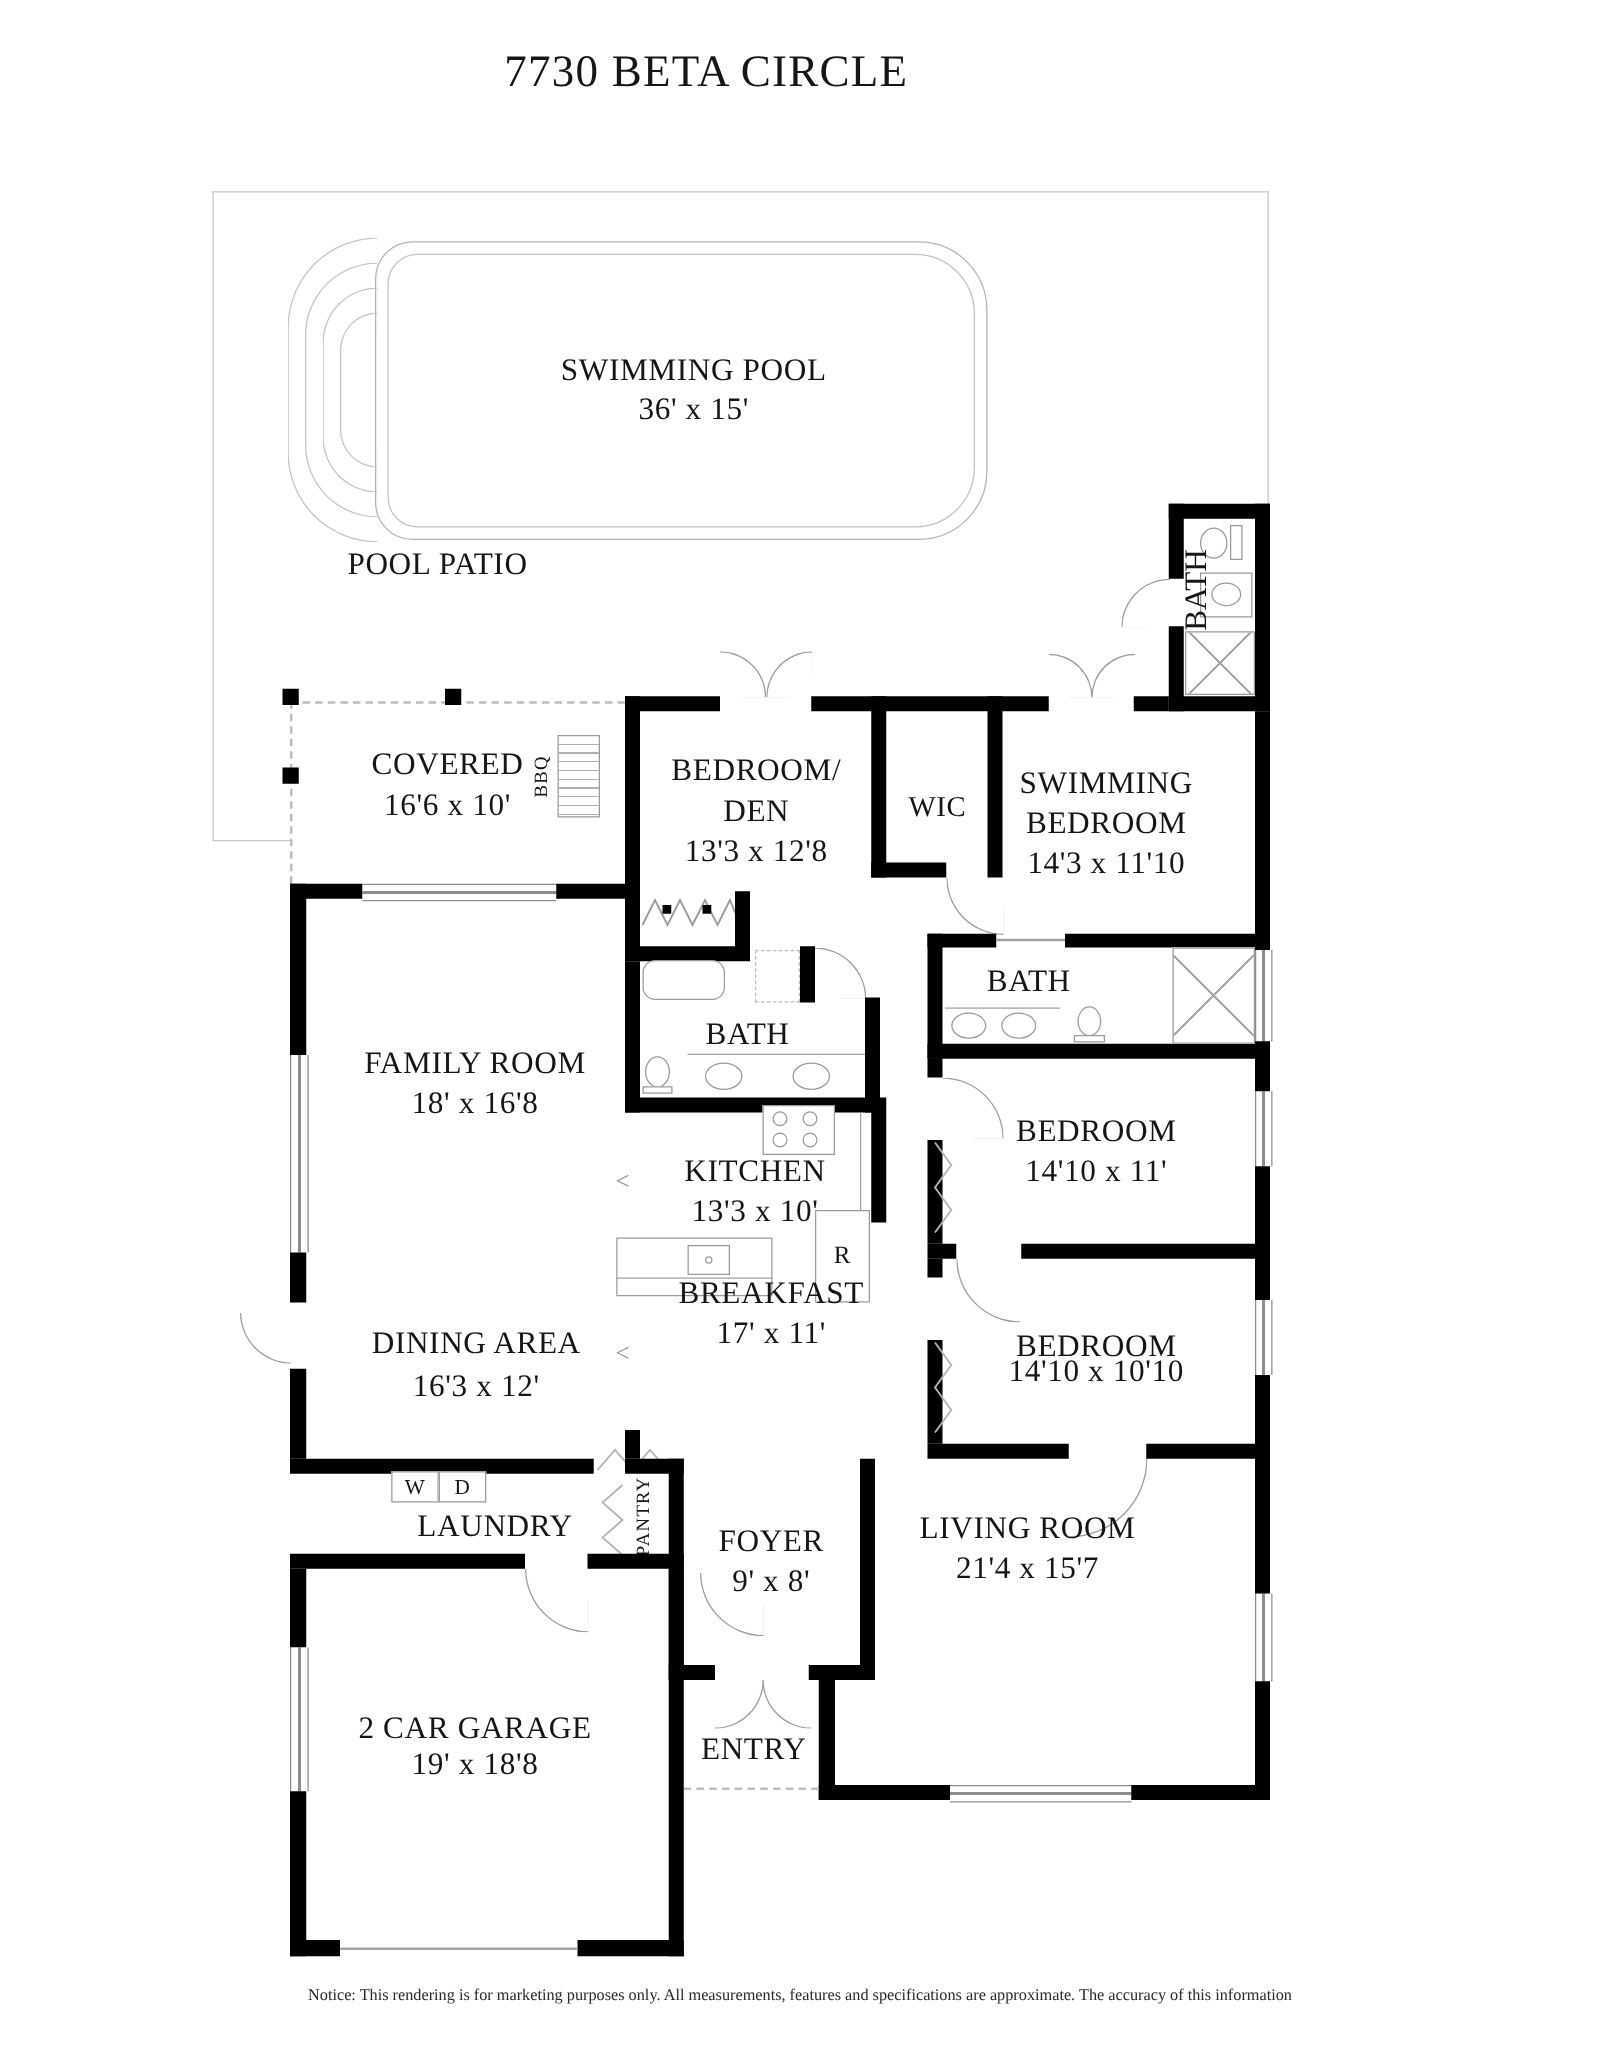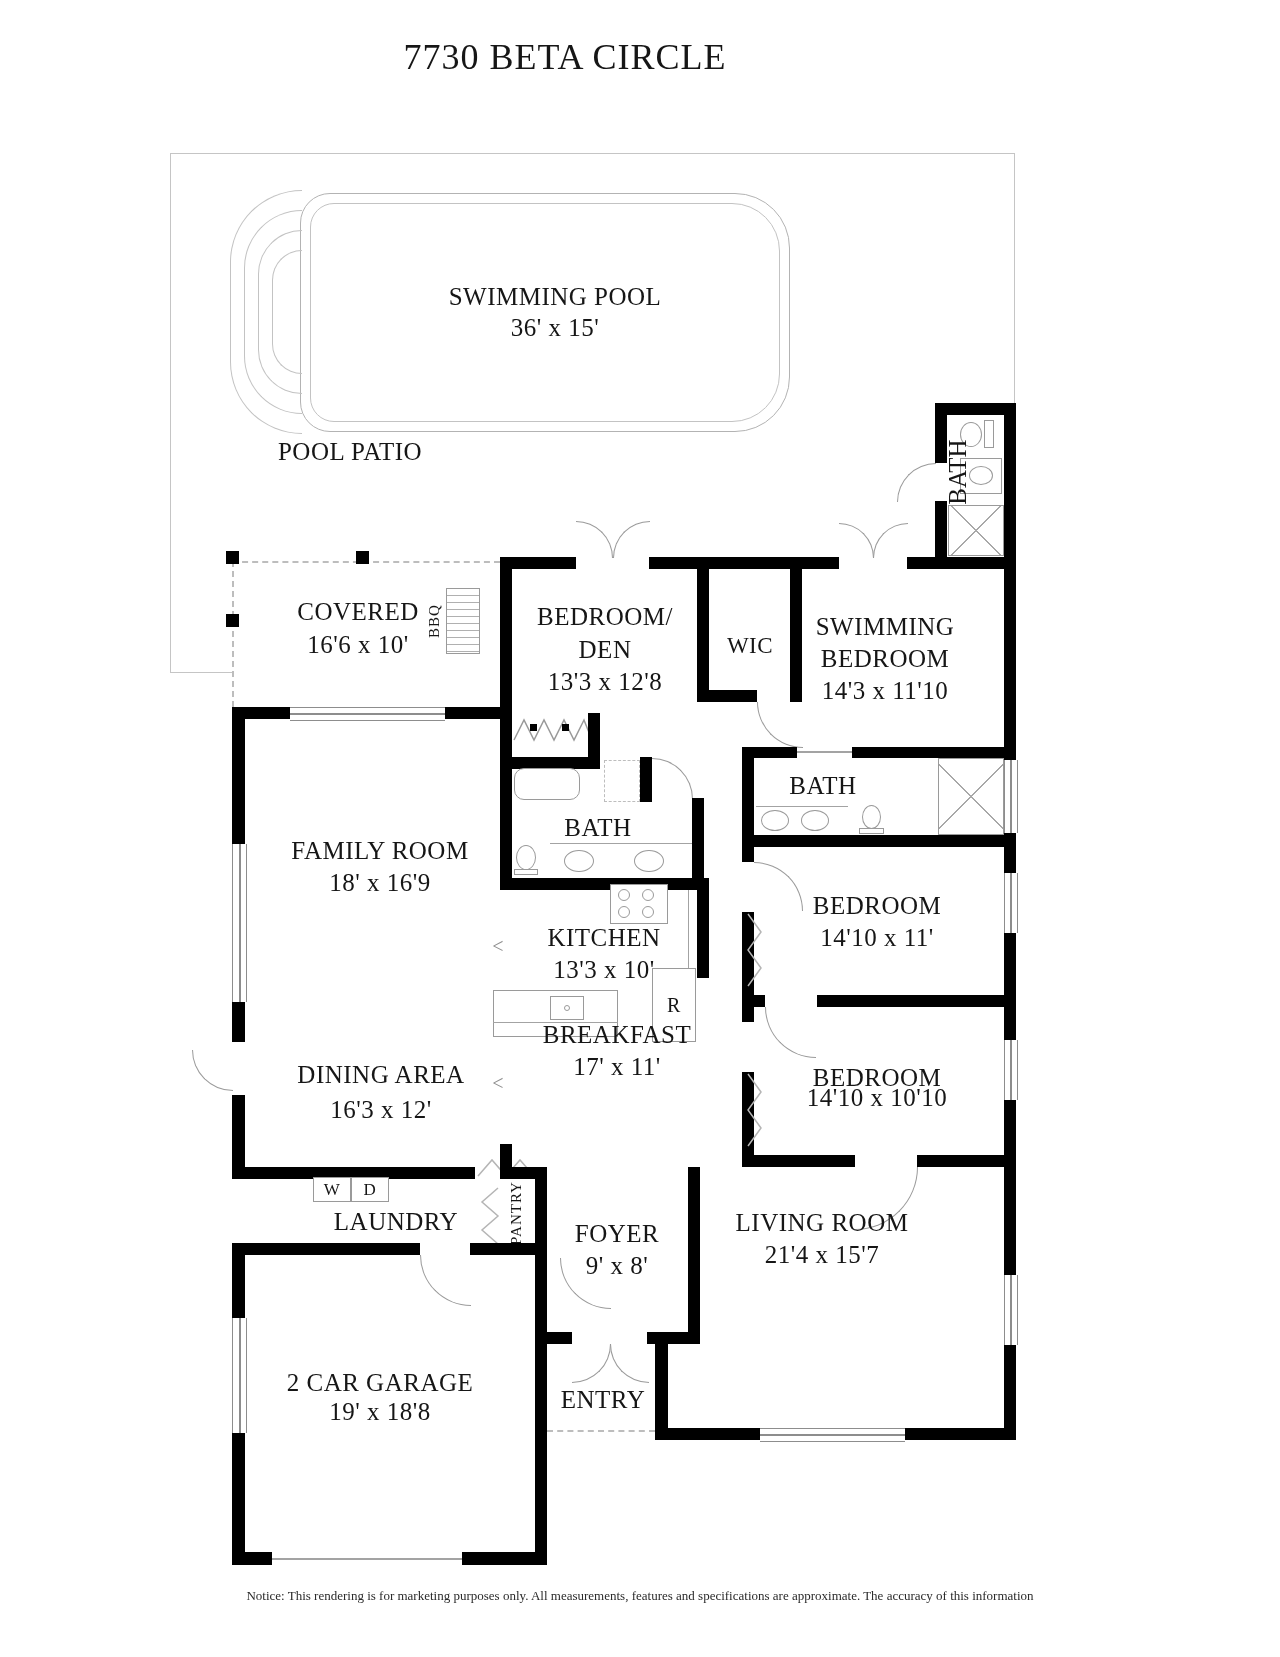--- a/index.html
+++ b/index.html
@@ -141,21 +141,21 @@
 
   <i class="w" style="left:232px;top:707px;width:58px;height:12px"></i>
   <div class="winh" style="left:290px;top:707px;width:155px;height:12px"></div>
   <i class="w" style="left:445px;top:707px;width:67px;height:12px"></i>
   <i class="w" style="left:232px;top:707px;width:13px;height:137px"></i>
   <div class="winv" style="left:232px;top:844px;width:13px;height:158px"></div>
   <i class="w" style="left:232px;top:1002px;width:13px;height:40px"></i>
   <div class="arc arc-bl" style="left:192px;top:1050px;width:40px;height:40px"></div>
   <i class="w" style="left:232px;top:1095px;width:13px;height:72px"></i>
   <div class="lbl" style="left:380px;top:851px">FAMILY ROOM</div>
-  <div class="lbl" style="left:380px;top:883px">18' x 16'9</div>
+  <div class="lbl" style="left:380px;top:883px">18' x 16'8</div>
 
   <i class="w" style="left:697px;top:878px;width:12px;height:100px"></i>
   <div class="fx" style="left:610px;top:884px;width:58px;height:40px;border-width:1px"></div>
   <div class="fx oval" style="left:618px;top:889px;width:12px;height:12px;border-width:1px"></div>
   <div class="fx oval" style="left:642px;top:889px;width:12px;height:12px;border-width:1px"></div>
   <div class="fx oval" style="left:618px;top:906px;width:12px;height:12px;border-width:1px"></div>
   <div class="fx oval" style="left:642px;top:906px;width:12px;height:12px;border-width:1px"></div>
   <i class="ln" style="left:688px;top:890px;width:1px;height:80px"></i>
   <div class="fx" style="left:652px;top:968px;width:44px;height:74px;border-width:1px"></div>
   <div class="lbl" style="left:674px;top:1005px;font-size:20px">R</div>

